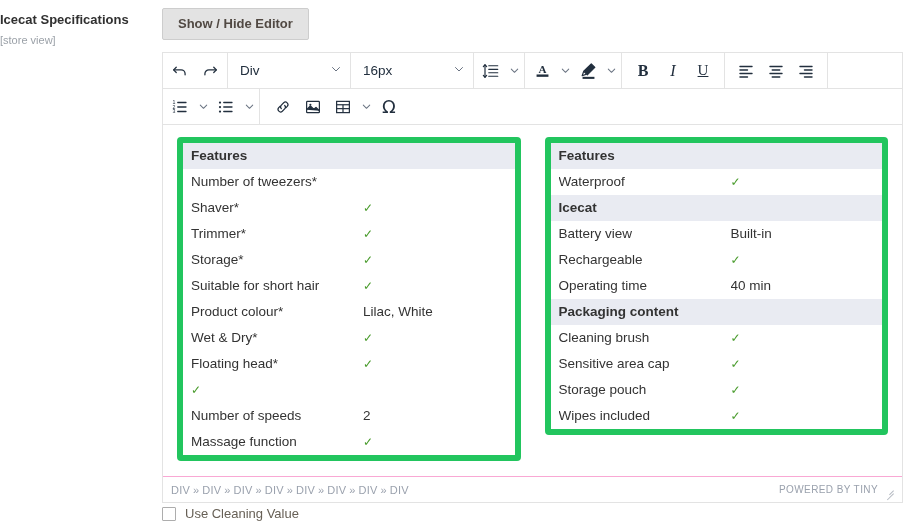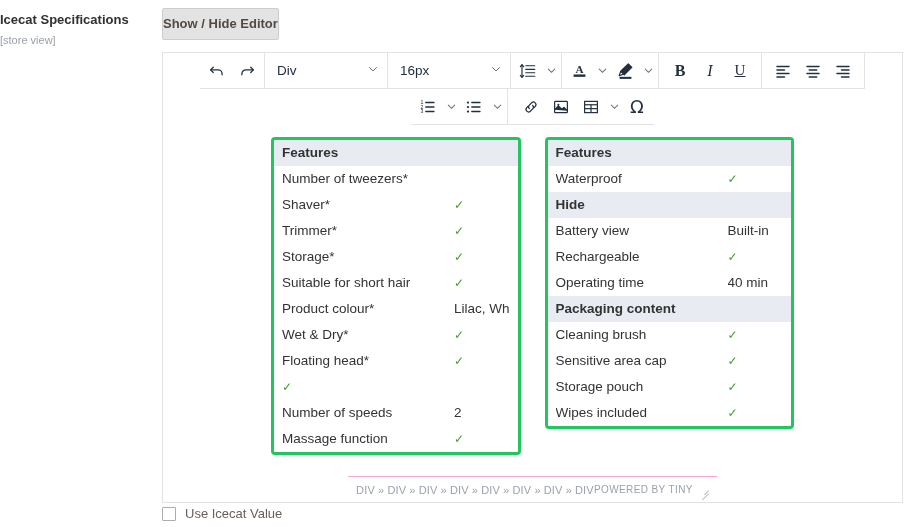--- a/index.html
+++ b/index.html
@@ -28,21 +28,21 @@
     font-size: 11px;
     color: #9ba1a8;
     margin-top: 4px;
   }
 
   
   .showhide-btn {
     position: absolute;
     left: 162px; top: 8px;
     height: 32px;
-    padding: 0 0;
+    padding: 0 15px;
     background: #e3e3e3;
     border: 1px solid #cdcdcd;
     border-radius: 2px;
     color: #514943;
     font-size: 13px;
     font-weight: bold;
     font-family: "Liberation Sans", sans-serif;
     cursor: pointer;
     line-height: 30px;
     white-space: nowrap;
@@ -50,21 +50,20 @@
 
   
   .editor {
     position: absolute;
     left: 162px; top: 52px;
     width: 741px; height: 451px;
     border: 1px solid #e3e3e3;
     background: #fff;
     display: flex;
     flex-direction: column;
-    align-items: center;
   }
 
   .tb-row {
     display: flex;
     align-items: stretch;
     height: 36px;
     border-bottom: 1px solid #e3e3e3;
     background: #fff;
     flex: none;
   }
@@ -126,21 +125,21 @@
     padding: 12px 14px 0 14px;
     background: #fff;
   }
   .spec-cols {
     display: flex;
     gap: 24px;
     align-items: flex-start;
   }
   .spec-block {
     flex: 1 1 0;
-    border: 3px solid #22c55e;
+    border: 6px solid #22c55e;
     border-radius: 4px;
     overflow: hidden;
     background: #fff;
   }
   .spec-row {
     display: flex;
     font-size: 13.5px;
     color: #333333;
     line-height: 26px;
     height: 26px;
@@ -472,21 +471,21 @@
         <div class="spec-block" id="rightBlock">
             <div class="spec-row hdr">
               <div class="spec-name">Features</div>
               <div class="spec-val"></div>
             </div>
             <div class="spec-row">
               <div class="spec-name">Waterproof</div>
               <div class="spec-val check">✓</div>
             </div>
             <div class="spec-row hdr">
-              <div class="spec-name">Hide</div>
+              <div class="spec-name">Icecat</div>
               <div class="spec-val"></div>
             </div>
             <div class="spec-row">
               <div class="spec-name">Battery view</div>
               <div class="spec-val">Built-in</div>
             </div>
             <div class="spec-row">
               <div class="spec-name">Rechargeable</div>
               <div class="spec-val check">✓</div>
             </div>
@@ -523,16 +522,16 @@
       <div class="brand">POWERED BY TINY</div>
       <div class="resize-grip">
           <i></i>
           <i></i>
         </div>
     </div>
   </div>
 
   <div class="default-row">
     <div class="chk"></div>
-    <div class="default-label">Use Icecat Value</div>
+    <div class="default-label">Use Cleaning Value</div>
   </div>
 
 </div>
 
 </body></html>

